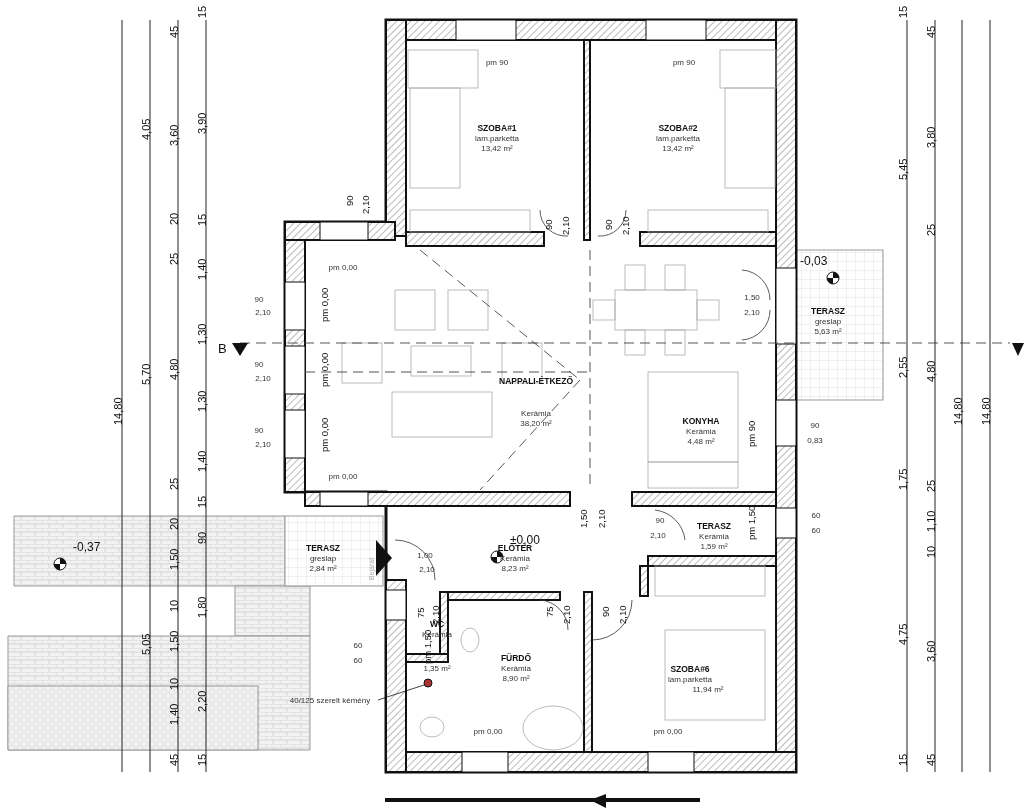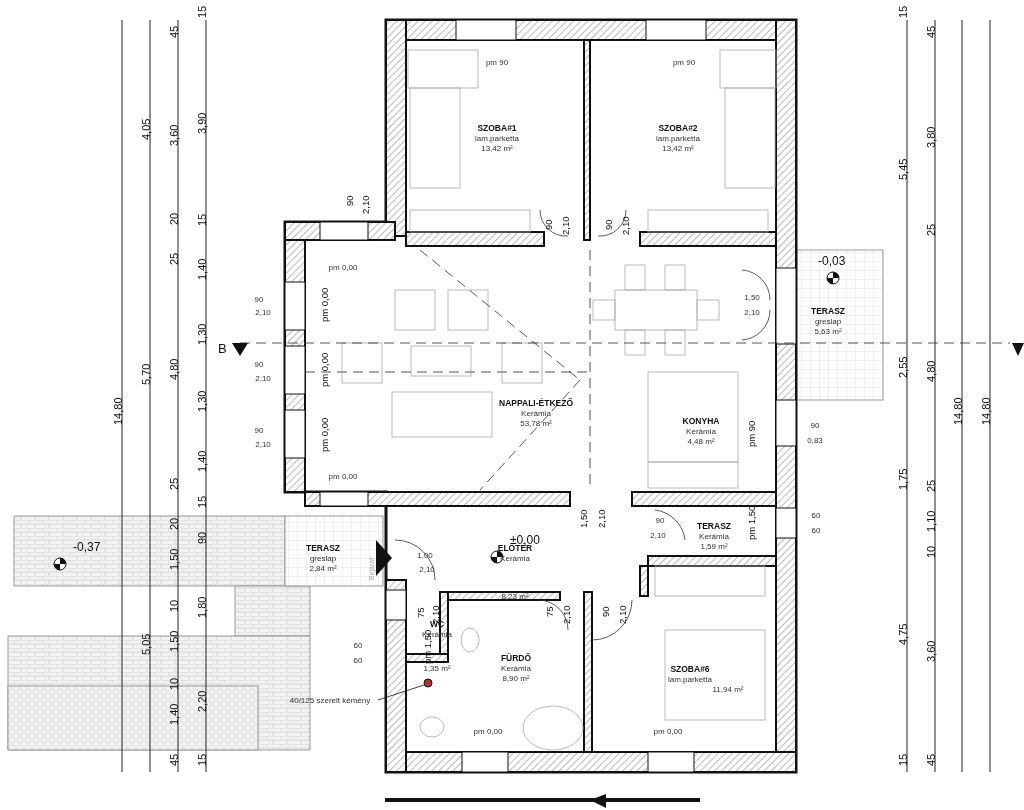--- a/index.html
+++ b/index.html
@@ -185,68 +185,68 @@
 <div class="lbl room-title" style="left:497px;top:123px">SZOBA#1</div>
 <div class="lbl room-sub" style="left:497px;top:134px">lam.parketta</div>
 <div class="lbl room-sub" style="left:497px;top:144px">13,42 m²</div>
 <div class="lbl room-sub" style="left:497px;top:58px">pm 90</div>
 
 <div class="lbl room-title" style="left:678px;top:123px">SZOBA#2</div>
 <div class="lbl room-sub" style="left:678px;top:134px">lam.parketta</div>
 <div class="lbl room-sub" style="left:678px;top:144px">13,42 m²</div>
 <div class="lbl room-sub" style="left:684px;top:58px">pm 90</div>
 
-<div class="lbl room-title" style="left:536px;top:398px">NAPPALI-ÉTKEZŐ</div>
+<div class="lbl room-title" style="left:536px;top:376px">NAPPALI-ÉTKEZŐ</div>
 <div class="lbl room-sub" style="left:536px;top:409px">Kerámia</div>
-<div class="lbl room-sub" style="left:536px;top:419px">53,78 m²</div>
+<div class="lbl room-sub" style="left:536px;top:419px">38,20 m²</div>
 
 <div class="lbl room-title" style="left:701px;top:416px">KONYHA</div>
 <div class="lbl room-sub" style="left:701px;top:427px">Kerámia</div>
 <div class="lbl room-sub" style="left:701px;top:437px">4,48 m²</div>
 
 <div class="lbl room-title" style="left:828px;top:306px">TERASZ</div>
 <div class="lbl room-sub" style="left:828px;top:317px">greslap</div>
 <div class="lbl room-sub" style="left:828px;top:327px">5,63 m²</div>
 
 <div class="lbl room-title" style="left:323px;top:543px">TERASZ</div>
 <div class="lbl room-sub" style="left:323px;top:554px">greslap</div>
 <div class="lbl room-sub" style="left:323px;top:564px">2,84 m²</div>
 
 <div class="lbl room-title" style="left:515px;top:543px">ELŐTÉR</div>
 <div class="lbl room-sub" style="left:515px;top:554px">Kerámia</div>
-<div class="lbl room-sub" style="left:515px;top:592px">8,23 m²</div>
+<div class="lbl room-sub" style="left:515px;top:564px">8,23 m²</div>
 
 <div class="lbl room-title" style="left:714px;top:521px">TERASZ</div>
 <div class="lbl room-sub" style="left:714px;top:532px">Kerámia</div>
 <div class="lbl room-sub" style="left:714px;top:542px">1,59 m²</div>
 
 <div class="lbl room-title" style="left:437px;top:619px">WC</div>
 <div class="lbl room-sub" style="left:437px;top:630px">Kerámia</div>
 <div class="lbl room-sub" style="left:437px;top:664px">1,35 m²</div>
 
 <div class="lbl room-title" style="left:516px;top:653px">FÜRDŐ</div>
 <div class="lbl room-sub" style="left:516px;top:664px">Kerámia</div>
 <div class="lbl room-sub" style="left:516px;top:674px">8,90 m²</div>
 
 <div class="lbl room-title" style="left:690px;top:664px">SZOBA#6</div>
 <div class="lbl room-sub" style="left:690px;top:675px">lam.parketta</div>
-<div class="lbl room-sub" style="left:728px;top:685px">11,94 m²</div>
+<div class="lbl room-sub" style="left:708px;top:685px">11,94 m²</div>
 
 <div class="lbl room-sub" style="left:343px;top:263px">pm 0,00</div>
 <div class="lbl room-sub" style="left:343px;top:472px">pm 0,00</div>
 <div class="lbl room-sub" style="left:488px;top:727px">pm 0,00</div>
 <div class="lbl room-sub" style="left:668px;top:727px">pm 0,00</div>
 <div class="dim v small" style="left:319px;top:322px">pm 0,00</div>
 <div class="dim v small" style="left:319px;top:387px">pm 0,00</div>
 <div class="dim v small" style="left:319px;top:452px">pm 0,00</div>
 <div class="dim v small" style="left:746px;top:447px">pm 90</div>
 <div class="dim v small" style="left:746px;top:540px">pm 1,50</div>
 <div class="dim v small" style="left:422px;top:664px">pm 1,50</div>
 
-<div class="elev" style="left:818px;top:254px">-0,03</div>
+<div class="elev" style="left:800px;top:254px">-0,03</div>
 <div class="elev" style="left:73px;top:540px">-0,37</div>
 <div class="elev" style="left:510px;top:533px">±0,00</div>
 
 <div class="sec" style="left:218px;top:341px">B</div>
 
 <div class="lbl room-sub" style="left:330px;top:696px">40/125 szerelt kémény</div>
 <div class="dim v" style="left:368px;top:580px;font-size:7px;color:#aaa">Bejárat</div>
 
 <div class="lbl room-sub" style="left:259px;top:295px">90</div>
 <div class="lbl room-sub" style="left:263px;top:308px">2,10</div>

